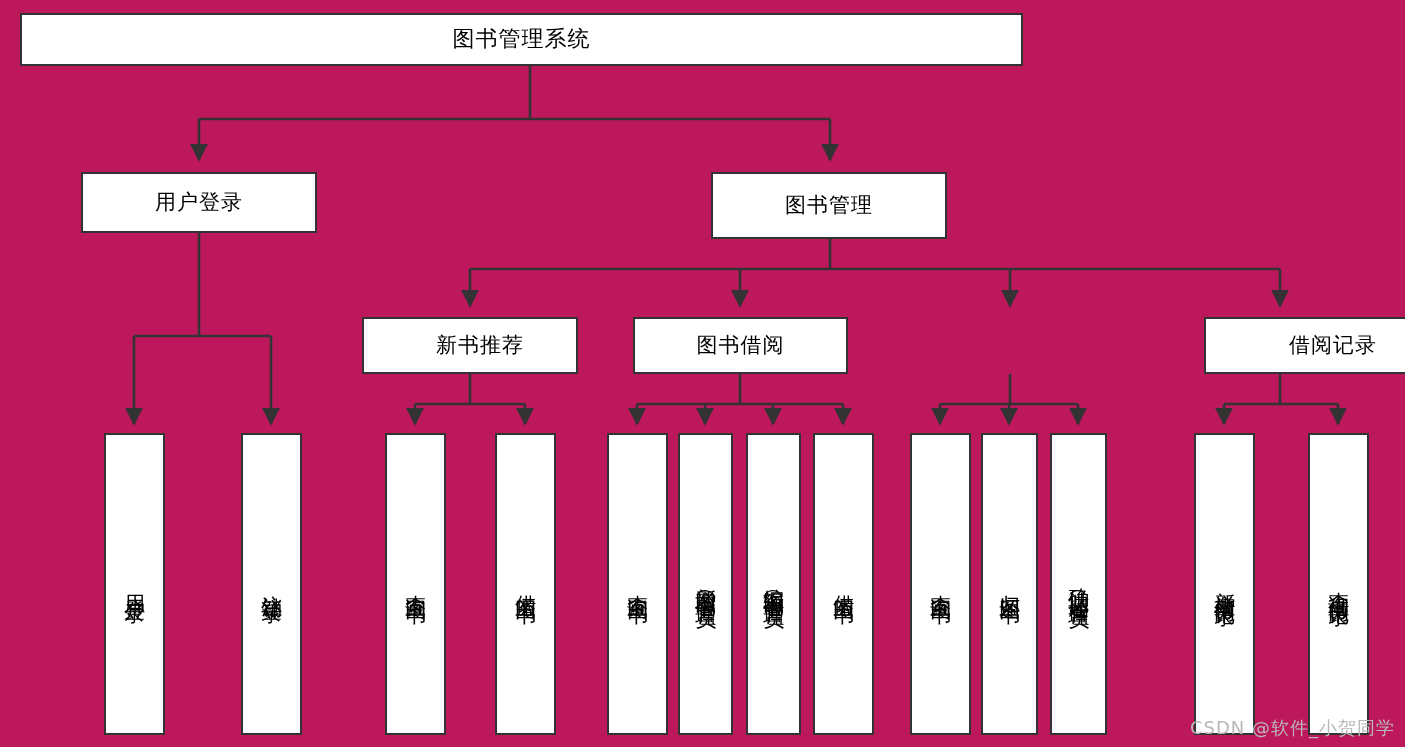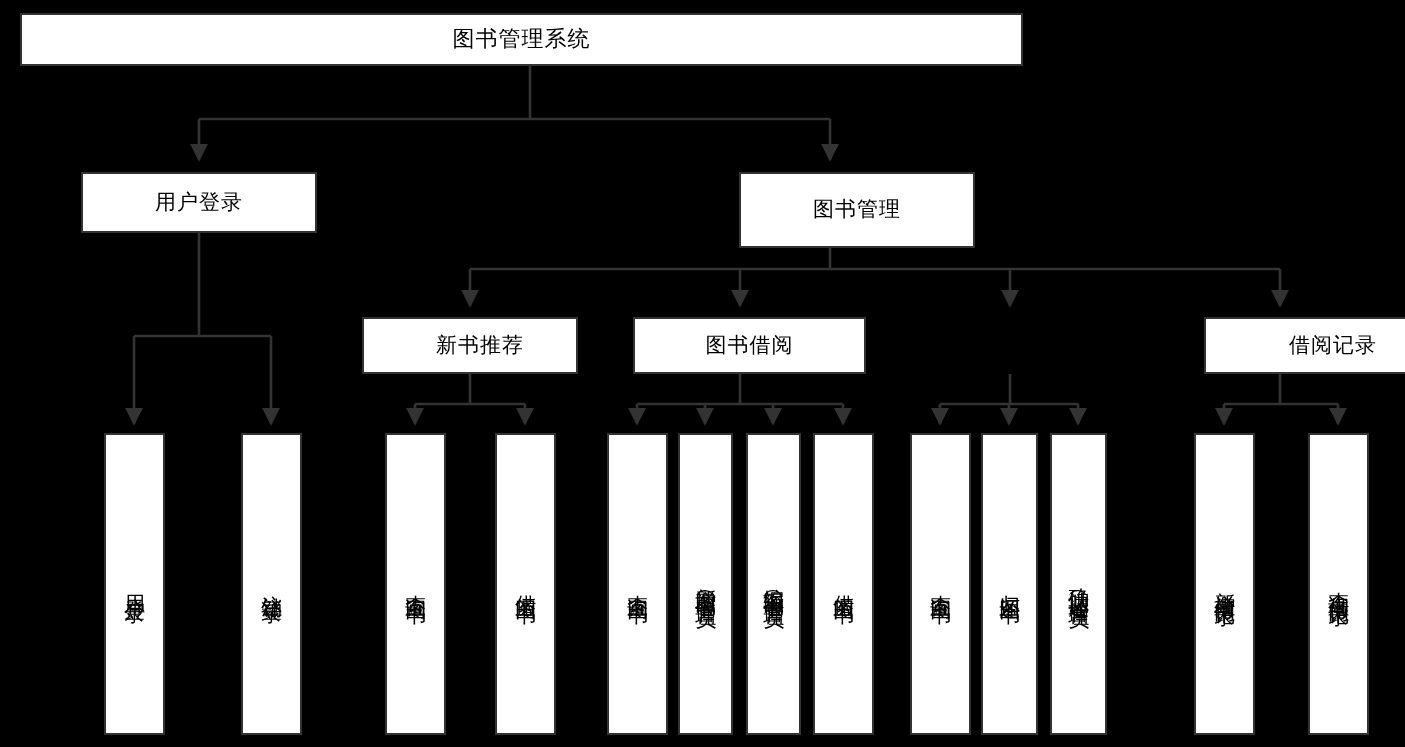--- a/index.html
+++ b/index.html
@@ -8,21 +8,21 @@
     padding: 0;
     background: #ffffff;
   }
   body {
     font-family: "DejaVu Sans", "Liberation Sans", sans-serif;
   }
   #canvas {
     position: relative;
     width: 1405px;
     height: 747px;
-    background: #000000;
+    background: #be185d;
     overflow: hidden;
   }
   svg.connectors {
     position: absolute;
     left: 0;
     top: 0;
     width: 1405px;
     height: 747px;
     pointer-events: none;
   }
@@ -123,28 +123,28 @@
     </g>
   </svg>
 
   <div class="node horiz root" style="left:20px; top:13px; width:1003px; height:53px;">
     <span>图书管理系统</span>
   </div>
 
   <div class="node horiz" style="left:81px; top:172px; width:236px; height:61px;">
     <span>用户登录</span>
   </div>
-  <div class="node horiz" style="left:711px; top:172px; width:236px; height:76px;margin-left:28px;">
+  <div class="node horiz" style="left:711px; top:172px; width:236px; height:67px;">
     <span>图书管理</span>
   </div>
 
   <div class="node horiz" style="left:362px; top:317px; width:216px; height:57px;padding-left:20px;">
     <span>新书推荐</span>
   </div>
-  <div class="node horiz" style="left:633px; top:317px; width:233px; height:57px;">
+  <div class="node horiz" style="left:633px; top:317px; width:215px; height:57px;">
     <span>图书借阅</span>
   </div>
   <div class="node horiz" style="left:1204px; top:317px; width:258px; height:57px;">
     <span>借阅记录</span>
   </div>
 
   <div class="node leaf" style="left:104px; top:433px; width:61px; height:302px;">
     <span class="vtext">用户登录</span>
   </div>
   <div class="node leaf" style="left:241px; top:433px; width:61px; height:302px;">
@@ -181,14 +181,15 @@
     <span class="vtext">确认归还（管理员）</span>
   </div>
 
   <div class="node leaf" style="left:1194px; top:433px; width:61px; height:302px;">
     <span class="vtext">新增借阅记录</span>
   </div>
   <div class="node leaf" style="left:1308px; top:433px; width:61px; height:302px;">
     <span class="vtext">查询借阅记录</span>
   </div>
 
+  <div class="watermark" style="left:1190px; top:716px;">CSDN @软件_小贺同学</div>
 
 </div>
 
 </body></html>

